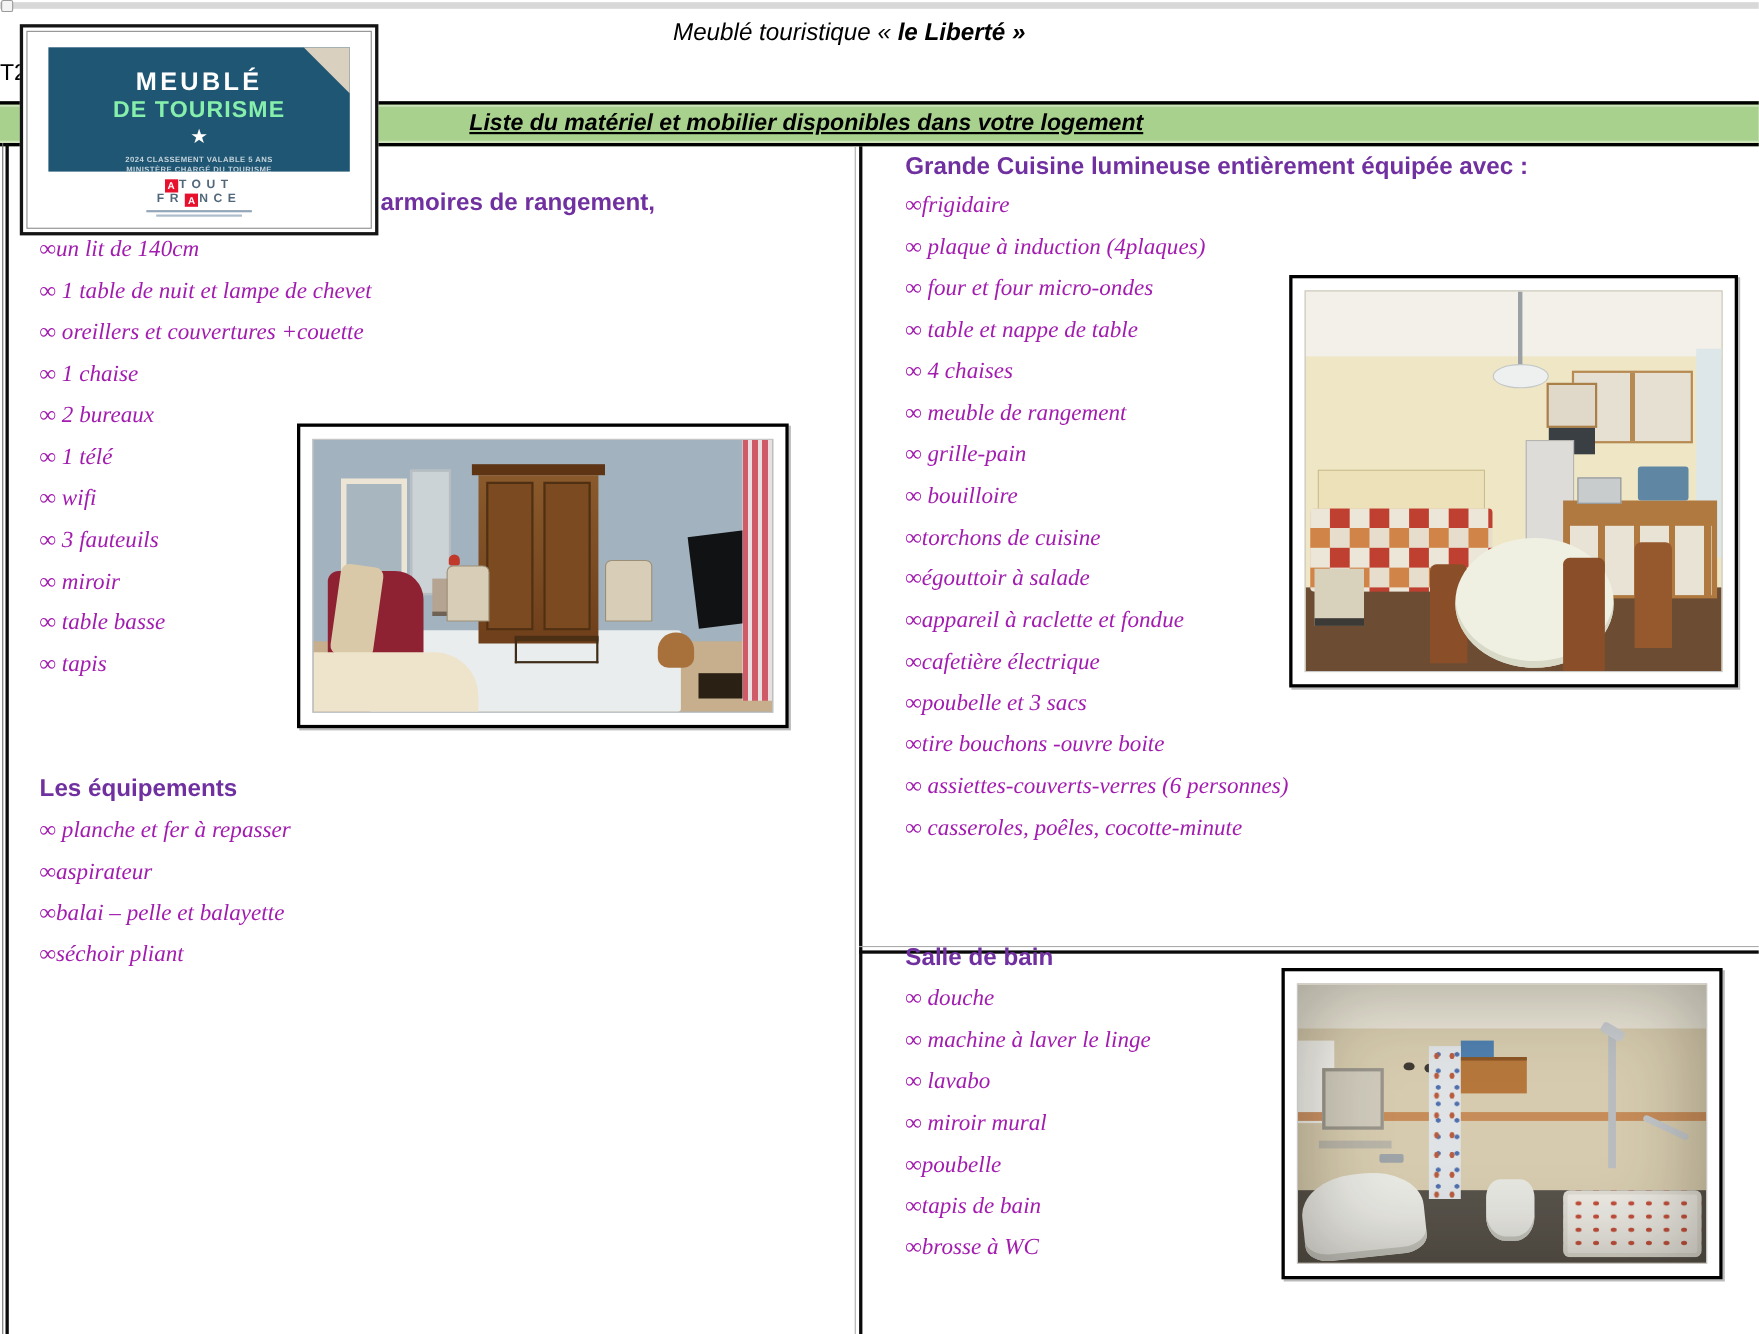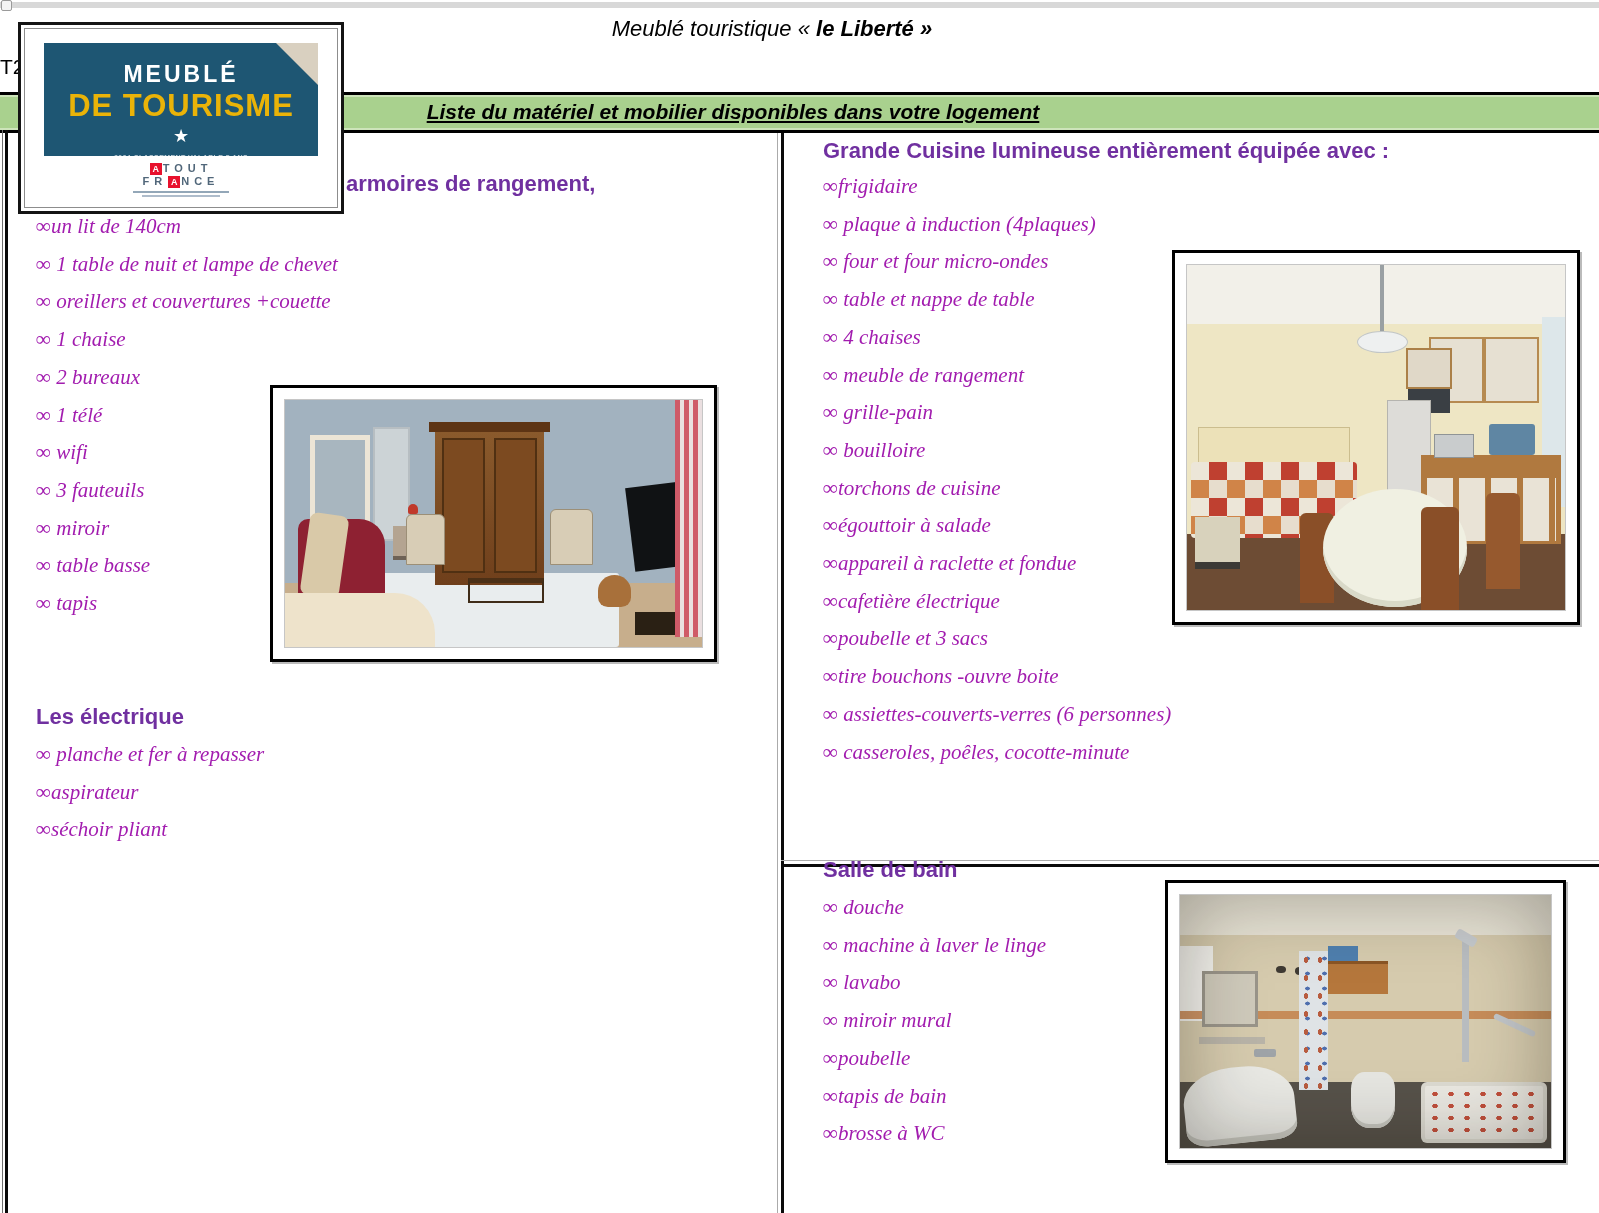--- a/index.html
+++ b/index.html
@@ -36,21 +36,21 @@
 
   
   .logo-box{position:absolute;left:18px;top:22px;width:320px;height:186px;background:#fff;
             border:3px solid #141414;}
   .logo-inner{position:absolute;inset:3px;border:1px solid #8d8d8d;background:#fff;overflow:hidden;}
   .plaque{position:absolute;left:19px;right:19px;top:14px;height:113px;background:#1e5673;
           text-align:center;overflow:hidden;}
   .plaque-corner{position:absolute;top:0;right:0;width:0;height:0;
                  border-top:42px solid #d9d0c0;border-left:42px solid transparent;}
   .plaque-line1{margin-top:18px;color:#fff;font-weight:bold;font-size:23px;letter-spacing:3px;}
-  .plaque-line2{color:#eab308;font-weight:bold;font-size:31px;letter-spacing:1px;}
+  .plaque-line2{color:#86efac;font-weight:bold;font-size:21px;letter-spacing:1px;}
   .plaque-star{color:#fff;font-size:18px;line-height:20px;margin-top:2px;}
   .plaque-small{margin-top:7px;color:#c4d2da;font-weight:bold;font-size:7px;line-height:9px;
                 letter-spacing:0.4px;}
   .atout{position:absolute;left:0;right:0;top:133px;text-align:center;}
   .atout-row{display:flex;justify-content:center;align-items:center;gap:1px;
              color:#51677a;font-weight:bold;font-size:11px;letter-spacing:5px;line-height:13px;}
   .red-sq{display:inline-block;width:12px;height:12px;background:#e8112d;color:#fff;
           font-size:9px;line-height:12px;letter-spacing:0;text-align:center;font-weight:bold;}
   .atout-fineprint{width:96px;height:2px;background:#93a7b8;margin:3px auto 0;}
   .atout-fineprint2{width:78px;height:2px;background:#aebccb;margin:2px auto 0;}
@@ -230,24 +230,25 @@
       <div class="lv-tvstand"></div>
       <div class="lv-stool"></div>
       <div class="lv-armchair">
         <div class="lv-throw"></div>
       </div>
       <div class="lv-bed"></div>
       <div class="lv-curtain"></div>
     </div>
   </div>
 
-  <div class="heading" style="left:36px;top:704px;">Les électrique</div>
+  <div class="heading" style="left:36px;top:704px;">Les équipements</div>
   <div class="list" style="left:36px;top:736px;width:700px;">
       <div>∞ planche et fer à repasser</div>
       <div>∞aspirateur</div>
+      <div>∞balai – pelle et balayette</div>
       <div>∞séchoir pliant</div>
     </div>
 
   <div class="heading" style="left:823px;top:138px;">Grande Cuisine lumineuse entièrement équipée avec :</div>
   <div class="list" style="left:823px;top:168px;width:715px;">
       <div>∞frigidaire</div>
       <div>∞ plaque à induction (4plaques)</div>
       <div>∞ four et four micro-ondes</div>
       <div>∞ table et nappe de table</div>
       <div>∞ 4 chaises</div>

